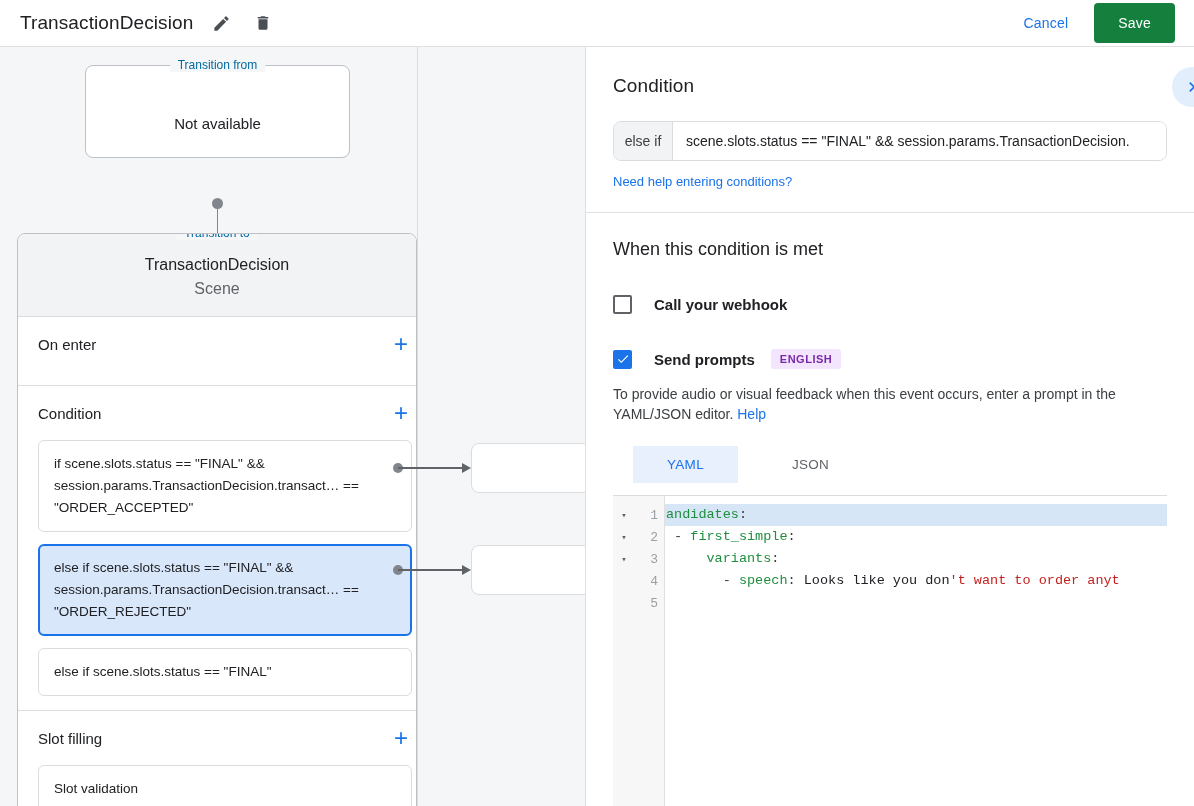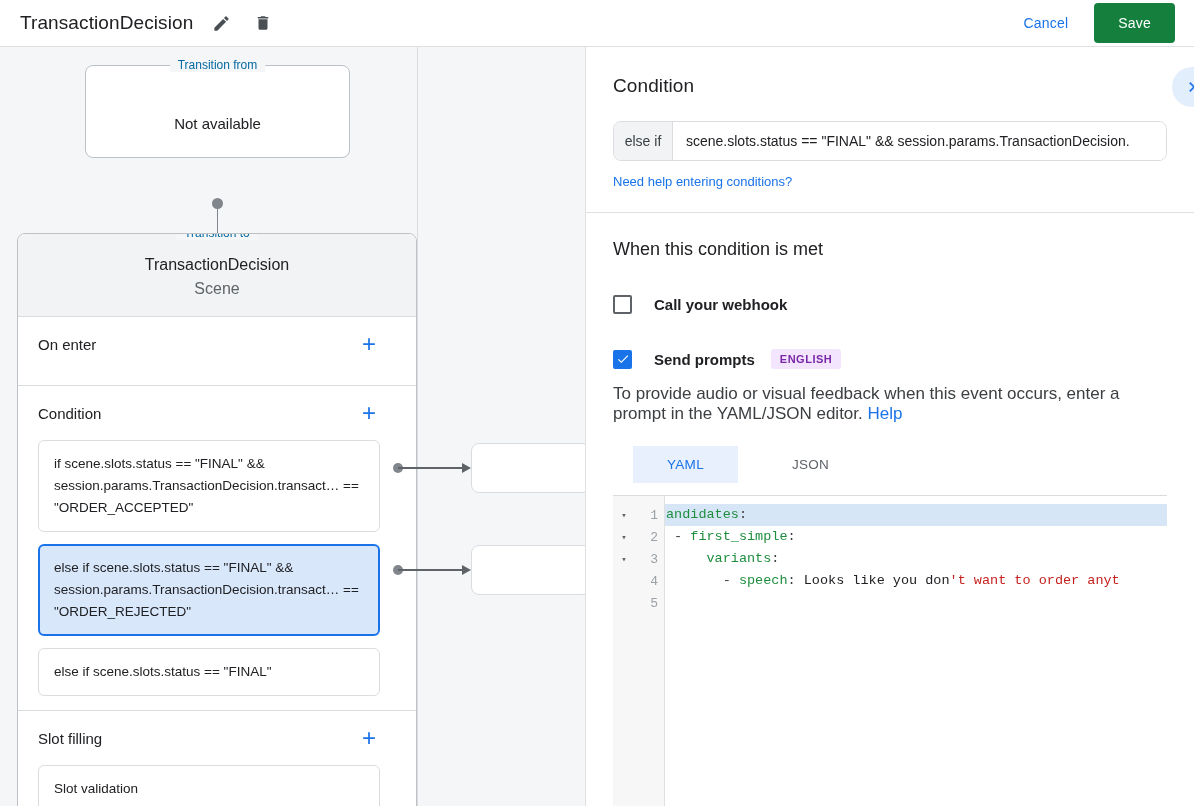--- a/index.html
+++ b/index.html
@@ -90,21 +90,21 @@
     background: #f1f3f4;
     border-bottom: 1px solid #dadce0;
     padding: 22px 0 18px 0;
     text-align: center;
   }
   .tt-title { font-size: 16px; color: #202124; }
   .tt-sub { font-size: 16px; color: #5f6368; margin-top: 6px; }
 
   .section {
     border-bottom: 1px solid #dadce0;
-    padding: 0 36px 14px 20px;
+    padding: 0 4px 14px 20px;
   }
   .section:last-child { border-bottom: none; }
   .section-head {
     display: flex; align-items: center; justify-content: space-between;
     height: 54px;
   }
   .section-label { font-size: 15px; color: #202124; }
   .plus-btn {
     color: #1a73e8; font-size: 24px; line-height: 1;
     cursor: pointer; padding: 2px 4px; font-weight: 300;
@@ -192,21 +192,21 @@
     display: flex; align-items: center; justify-content: center;
   }
   .checklabel { margin-left: 22px; font-size: 15px; color: #202124; }
   .checklabel.bold { font-weight: bold; }
   .lang-badge {
     margin-left: 16px; background: #f3e5fd; color: #7a28a8;
     font-size: 11px; font-weight: bold; letter-spacing: .5px;
     padding: 4px 9px; border-radius: 3px;
   }
   .helptext {
-    margin-top: 15px; font-size: 17px; color: #3c4043; line-height: 20px;
+    margin-top: 15px; font-size: 14px; color: #3c4043; line-height: 20px;
     max-width: 556px;
   }
   .helptext a { color: #1a73e8; text-decoration: none; cursor: pointer; }
 
   .tabs { display: flex; margin-top: 22px; }
   .tab {
     padding: 11px 34px; font-size: 13.5px; color: #5f6368;
     cursor: pointer; letter-spacing: .3px; margin-left: 20px;
   }
   .tab.active { background: #e8f0fe; color: #1a73e8; font-weight: 500; }

